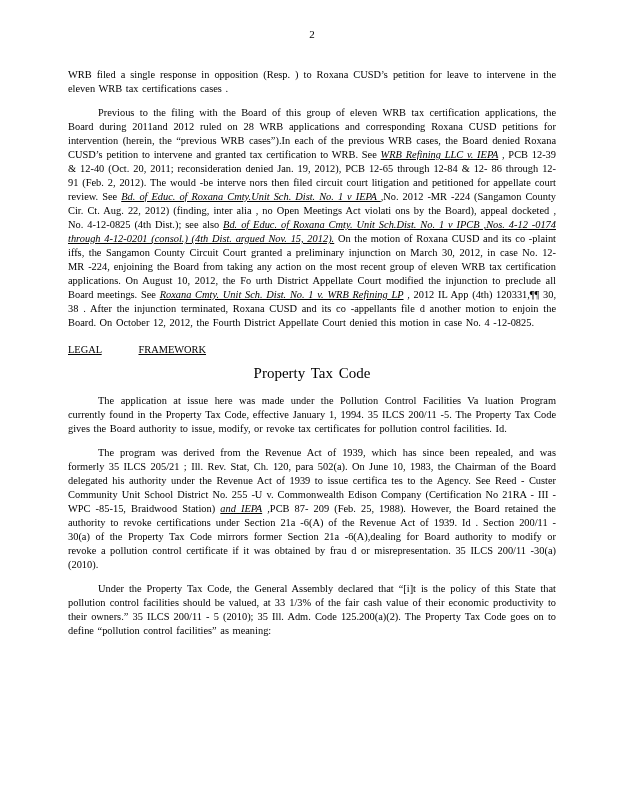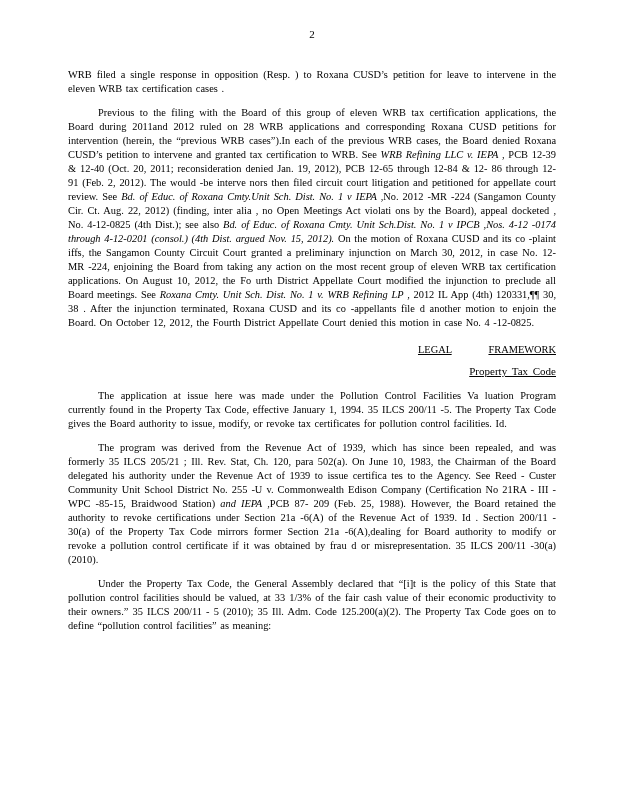--- a/index.html
+++ b/index.html
@@ -33,47 +33,46 @@
     line-height: 14.0px;
     margin: 0 0 10px 0;
     text-align: justify;
     text-justify: inter-word;
     word-spacing: 1.0px;
   }
   p.indent {
     text-indent: 30px;
   }
   .section-head {
-    text-align: right;
+    text-align: left;
     font-size: 10.4px;
     margin: 14px 0 10px 0;
     word-spacing: 2px;
   }
   .section-head .u {
     text-decoration: underline;
   }
   .sub-head {
-    text-align: right;
-    font-size: 11px;
+    text-align: center;
+    font-size: 15px;
     margin: 0 0 12px 0;
-    text-decoration: underline;
     word-spacing: 2px;
   }
   .it { }
-  .itun { font-style: italic; }
+  .itun { font-style: italic; text-decoration: underline; }
 </style>
 </head>
 <body>
 
 <div class="page">
 
   <div class="page-number">2</div>
 
   <div id="paras-before">
-      <p class="body-par"><span>WRB  filed  a single  response   in  opposition   (Resp.  ) to Roxana  CUSD’s   petition  for  leave  to  intervene  in  the  eleven   WRB   tax  certification   cases  .</span></p>
+      <p class="body-par"><span>WRB  filed  a single  response   in  opposition   (Resp.  ) to Roxana  CUSD’s   petition  for  leave  to  intervene  in  the  eleven   WRB   tax  certifications   cases  .</span></p>
       <p class="body-par indent"><span>Previous   to  the  filing  with  the  Board  of  this  group  of eleven   WRB   tax  certification  applications,   the   Board   during   2011and   2012   ruled   on  28  WRB   applications    and  corresponding  Roxana  CUSD  petitions  for  intervention   (herein,  the  “previous  WRB  cases”).In   each  of  the  previous  WRB  cases,  the  Board  denied  Roxana  CUSD’s   petition  to  intervene  and granted   tax  certification    to WRB.  </span><span class="it">See</span><span>  </span><span class="itun">WRB  Refining LLC      v.  IEPA</span><span> ,  PCB   12-39  &amp;  12-40  (Oct.   20,  2011;  reconsideration   denied  Jan.  19,  2012),  PCB   12-65 through   12-84 &amp;   12- 86  through   12-91  (Feb.  2,  2012).   The  would -be interve nors  then  filed  circuit  court  litigation  and petitioned  for  appellate  court  review.  </span><span class="it">See</span><span>   </span><span class="itun">Bd.  of  Educ.  of  Roxana  Cmty.Unit   Sch.  Dist.  No.  1 v IEPA </span><span> ,No.  2012 -MR  -224  (Sangamon   County  Cir.  Ct. Aug.  22,  2012)  (finding, </span><span class="it">inter   alia</span><span> , no  Open  Meetings   Act  violati ons  by  the  Board), </span><span class="it">appeal    docketed</span><span>  ,  No.  4-12-0825   (4th  Dist.);  </span><span class="it">see also</span><span> </span><span class="itun">Bd.  of  Educ.  of  Roxana  Cmty.  Unit  Sch.Dist.   No.  1 v IPCB   ,Nos.  4-12  -0174  through   4-12-0201   (consol.)   (4th  Dist.  argued  Nov.  15,  2012).</span><span>  On  the  motion  of  Roxana  CUSD   and  its  co -plaint iffs,  the  Sangamon   County  Circuit  Court  granted a  preliminary   injunction   on  March   30,  2012,  in  case  No.  12-MR -224,  enjoining   the  Board  from  taking  any  action  on  the  most  recent  group  of  eleven  WRB   tax  certification    applications.     On  August  10,  2012,  the  Fo urth  District   Appellate   Court  modified  the  injunction   to preclude   all  Board   meetings.  </span><span class="it">See</span><span> </span><span class="itun">Roxana  Cmty.  Unit  Sch.  Dist.  No.  1  v.  WRB  Refining LP</span><span> ,  2012 IL   App  (4th)  120331,¶¶  30,  38 . After  the  injunction   terminated,  Roxana   CUSD   and  its co -appellants    file d another   motion   to  enjoin  the  Board.   On  October   12,  2012,  the  Fourth  District  Appellate   Court  denied  this motion  in case  No.  4 -12-0825.</span></p>
     </div>
 
   <div class="section-head">
     <span class="u">LEGAL</span>
     <span>&nbsp;&nbsp;&nbsp;&nbsp;&nbsp;&nbsp;</span>
     <span class="u">FRAMEWORK</span>
   </div>
 
   <div class="sub-head">Property        Tax     Code</div>

